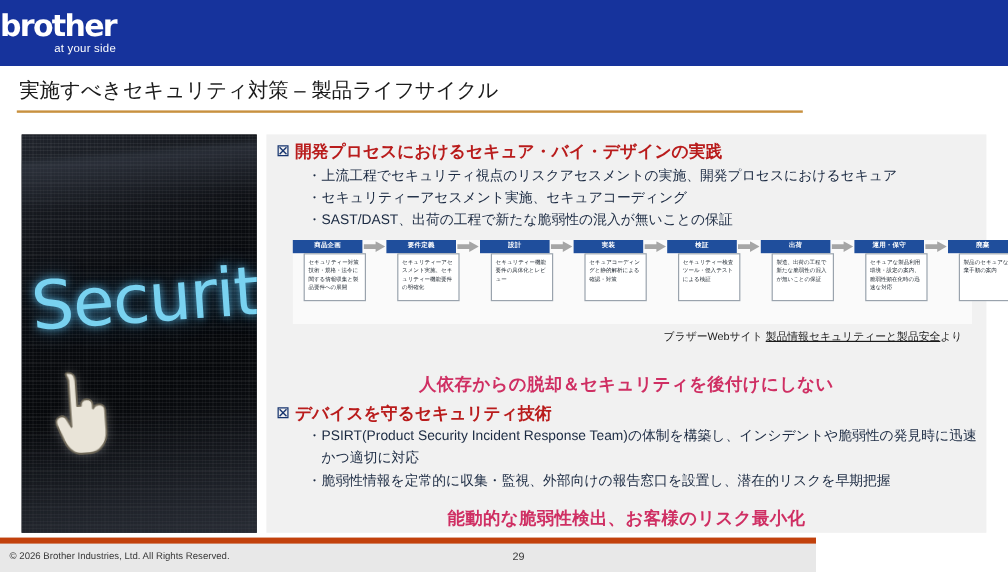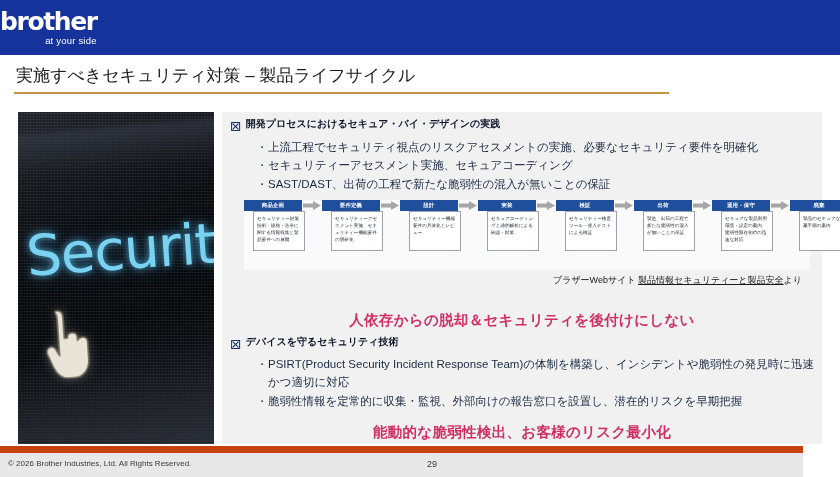--- a/index.html
+++ b/index.html
@@ -145,23 +145,23 @@
     margin: 6px 0 3px 8px;
   }
   .head-marker {
     font-size: 14px;
     color: #17356f;
     margin-right: 4px;
     line-height: 1.25;
     font-family: "DejaVu Sans", sans-serif;
   }
   .head-text {
-    font-size: 10px;
-    font-weight: bold;
-    color: #0f172a;
+    font-size: 14px;
+    font-weight: bold;
+    color: #b91c1c;
     line-height: 1.25;
   }
 
   .bullets {
     margin: 2px 0 0 34px;
   }
   .bullet {
     display: flex;
     align-items: flex-start;
     font-size: 11.5px;
@@ -258,23 +258,23 @@
     font-size: 14.5px;
     font-weight: bold;
     margin-top: 12px;
     letter-spacing: 0.3px;
   }
 
   
   .footer {
     position: absolute;
     left: 0; bottom: 0;
-    width: 803px; height: 24px;
+    width: 680px; height: 24px;
     background: #e8e8e8;
-    border-top: 7px solid #c2410c;
+    border-top: 5px solid #c2410c;
   }
   .footer-copy {
     position: absolute;
     left: 8px; top: 6px;
     font-size: 8px;
     color: #3a3a3a;
   }
   .footer-page {
     position: absolute;
     left: 0; top: 6px;
@@ -318,21 +318,21 @@
 
 <div class="content">
 
   <div class="head-line">
     <span class="head-marker">⊠</span>
     <span class="head-text">開発プロセスにおけるセキュア・バイ・デザインの実践</span>
   </div>
   <div class="bullets">
     <div class="bullet">
       <span class="bullet-dot">・</span>
-      <span class="bullet-text">上流工程でセキュリティ視点のリスクアセスメントの実施、必要なセキュリティ要件を明確化</span>
+      <span class="bullet-text">上流工程でセキュリティ視点のリスクアセスメントの実施、開発プロセスにおけるセキュア</span>
     </div>
     <div class="bullet">
       <span class="bullet-dot">・</span>
       <span class="bullet-text">セキュリティーアセスメント実施、セキュアコーディング</span>
     </div>
     <div class="bullet">
       <span class="bullet-dot">・</span>
       <span class="bullet-text">SAST/DAST、出荷の工程で新たな脆弱性の混入が無いことの保証</span>
     </div>
   </div>

